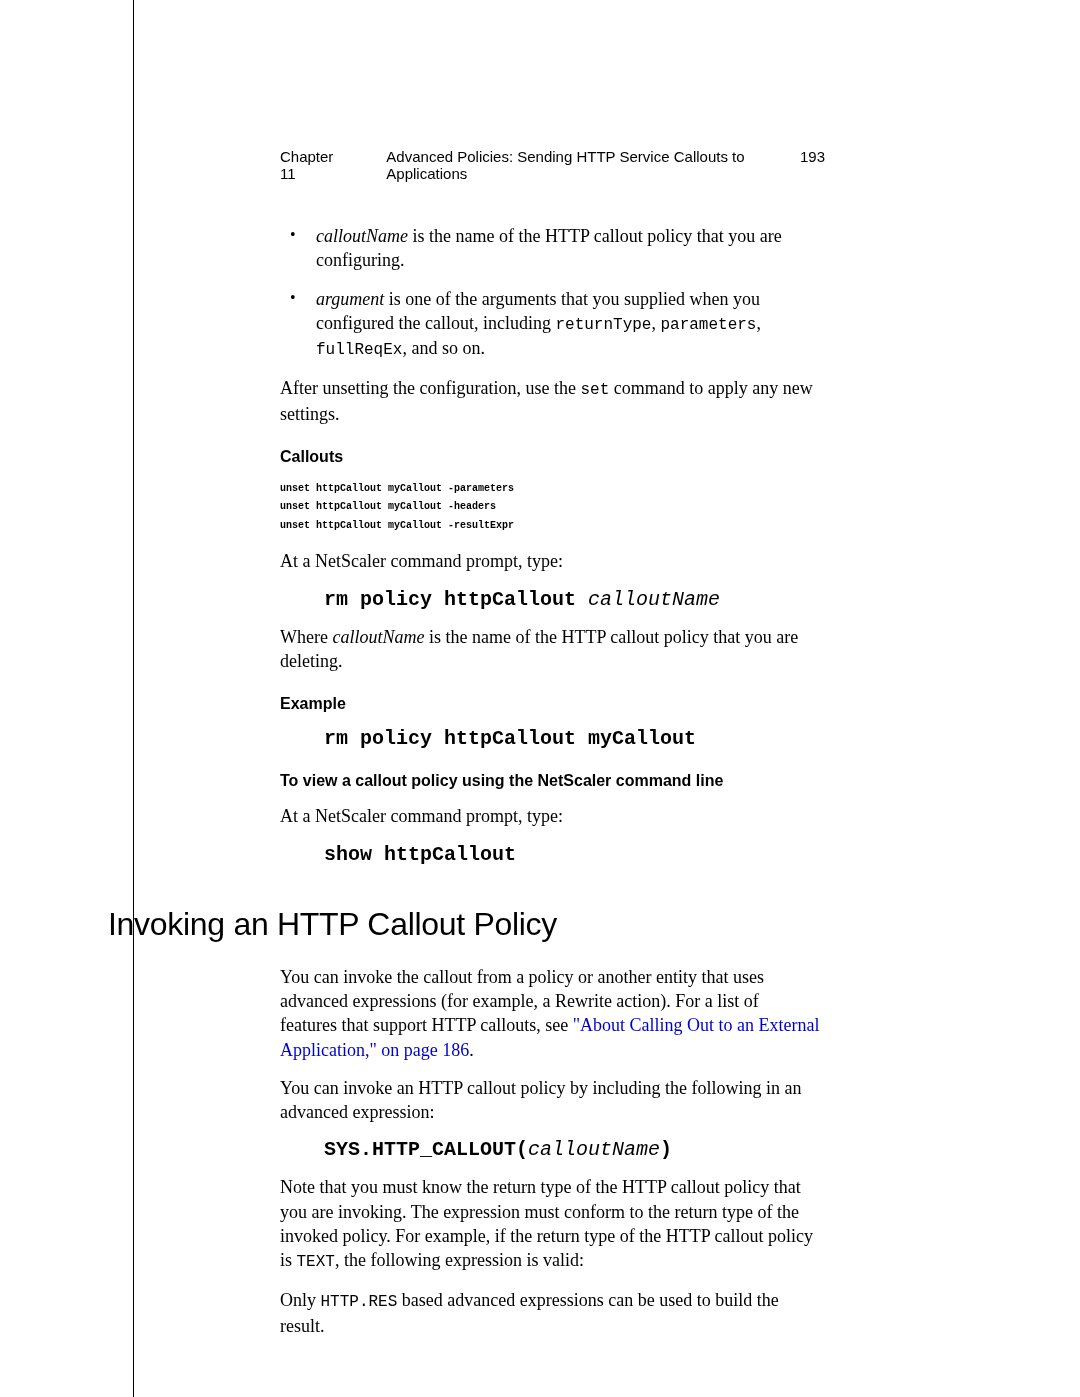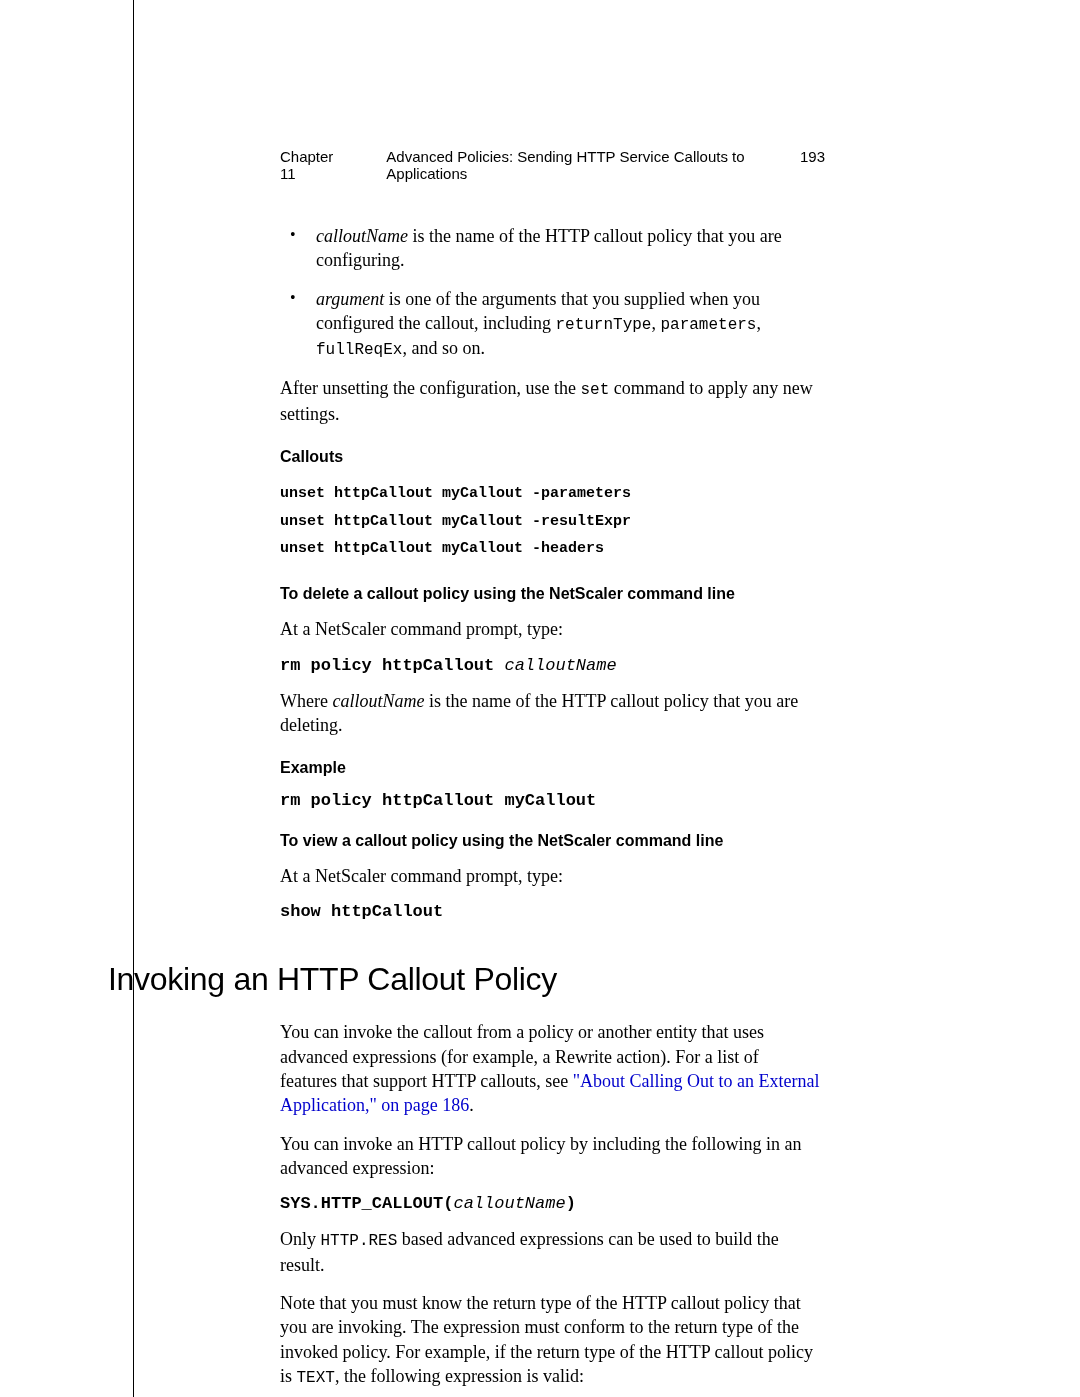--- a/index.html
+++ b/index.html
@@ -79,30 +79,31 @@
     }
     .bold-sans {
       font-family: Arial, Helvetica, sans-serif;
       font-weight: bold;
       font-size: 16px;
       margin-top: 22px;
       margin-bottom: 14px;
     }
     .code-block {
       font-family: 'Courier New', Courier, monospace;
-      font-size: 15px;
+      font-size: 10px;
       font-weight: bold;
       line-height: 1.85;
       margin-bottom: 14px;
     }
     .code-line {
       font-family: 'Courier New', Courier, monospace;
-      font-size: 17px;
+      font-size: 20px;
       font-weight: bold;
       margin-bottom: 14px;
+      margin-left: 44px;
     }
     .code-line .arg {
       font-style: italic;
       font-weight: normal;
     }
     h1.section-title {
       font-family: Arial, Helvetica, sans-serif;
       font-weight: normal;
       font-size: 32px;
       margin-top: 40px;
@@ -139,25 +140,24 @@
     </ul>
 
     <p class="body">
       <span>After unsetting the configuration, use the </span><span class="mono">set</span><span> command to apply any new settings.</span>
     </p>
 
     <div class="bold-sans">Callouts</div>
 
     <div class="code-block">
       <div>unset httpCallout myCallout -parameters</div>
+      <div>unset httpCallout myCallout -headers</div>
       <div>unset httpCallout myCallout -resultExpr</div>
-      <div>unset httpCallout myCallout -headers</div>
-    </div>
-
-    <div class="bold-sans">To delete a callout policy using the NetScaler command line</div>
+    </div>
+
 
     <p class="body">At a NetScaler command prompt, type:</p>
 
     <div class="code-line">
       <span>rm policy httpCallout </span><span class="arg">calloutName</span>
     </div>
 
     <p class="body">
       <span>Where </span><span class="italic">calloutName</span><span> is the name of the HTTP callout policy that you are deleting.</span>
     </p>
@@ -182,21 +182,21 @@
       <span>You can invoke the callout from a policy or another entity that uses advanced expressions (for example, a Rewrite action). For a list of features that support HTTP callouts, see </span><span class="link">"About Calling Out to an External Application," on page 186</span><span>.</span>
     </p>
 
     <p class="body">You can invoke an HTTP callout policy by including the following in an advanced expression:</p>
 
     <div class="code-line">
       <span>SYS.HTTP_CALLOUT(</span><span class="arg">calloutName</span><span>)</span>
     </div>
 
     <p class="body">
+      <span>Note that you must know the return type of the HTTP callout policy that you are invoking. The expression must conform to the return type of the invoked policy. For example, if the return type of the HTTP callout policy is </span><span class="mono">TEXT</span><span>, the following expression is valid:</span>
+    </p>
+
+    <p class="body">
       <span>Only </span><span class="mono">HTTP.RES</span><span> based advanced expressions can be used to build the result.</span>
     </p>
-
-    <p class="body">
-      <span>Note that you must know the return type of the HTTP callout policy that you are invoking. The expression must conform to the return type of the invoked policy. For example, if the return type of the HTTP callout policy is </span><span class="mono">TEXT</span><span>, the following expression is valid:</span>
-    </p>
   </div>
 
 </div>
 
 </body></html>

